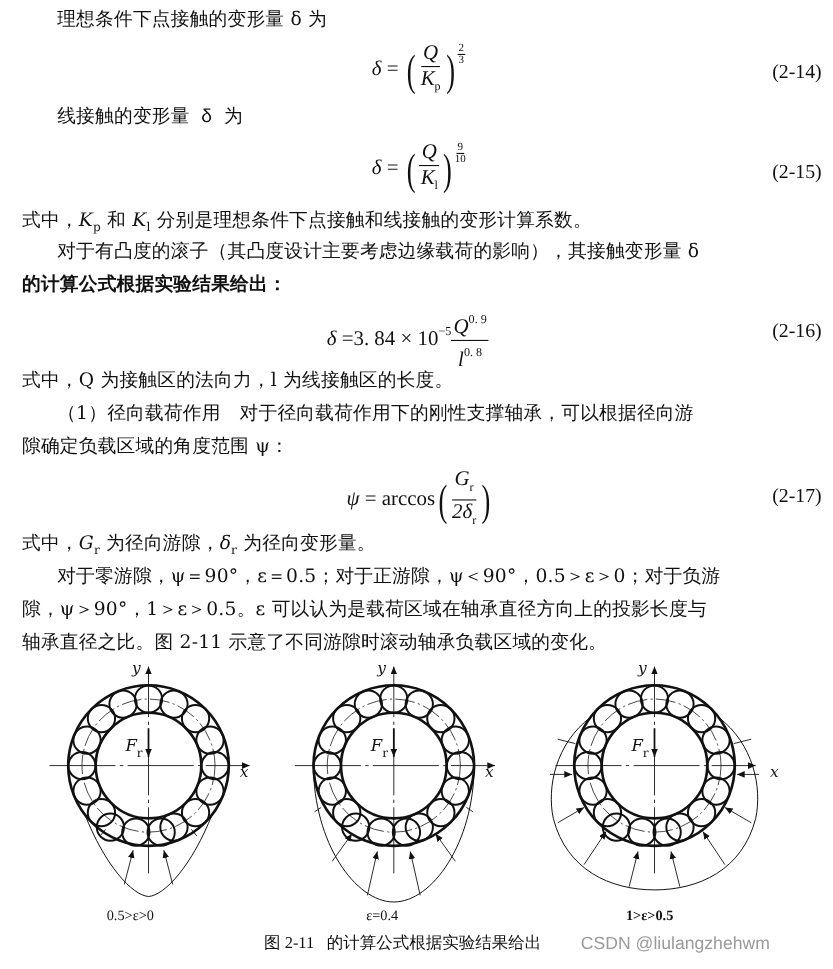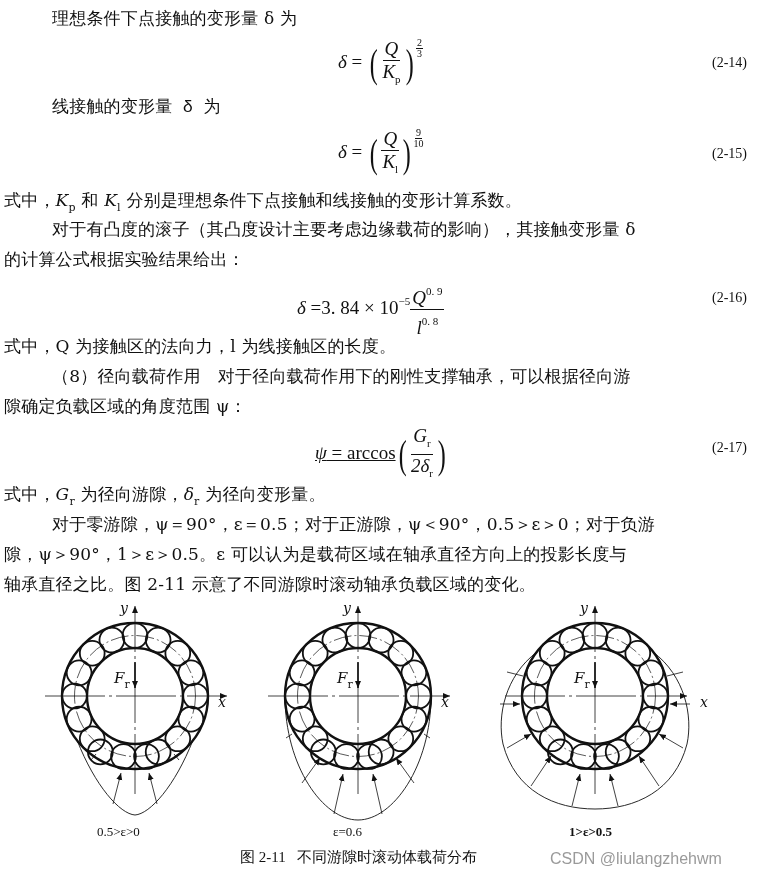--- a/index.html
+++ b/index.html
@@ -1,22 +1,22 @@
 <!DOCTYPE html>
 <html><head>
 <meta charset="utf-8">
 <style>
   html, body { margin:0; padding:0; background:#ffffff; }
   body { width:757px; height:881px; position:relative; overflow:hidden;
          font-family:"DejaVu Serif","Liberation Serif",serif; color:#111; }
   .line { position:absolute; font-size:17px; line-height:20px; white-space:nowrap; letter-spacing:0.2px; }
   .ind { left:52px; }
-  .noind { left:4px; }
+  .noind { left:20px; }
   .eq { position:absolute; font-family:"Liberation Serif","DejaVu Serif",serif; font-size:19px; white-space:nowrap; }
-  .eqno { position:absolute; right:10px; font-family:"Liberation Serif",serif; font-size:14px; }
+  .eqno { position:absolute; right:10px; font-family:"Liberation Serif",serif; font-size:18px; }
   .it { font-style:italic; }
   .sub { font-size:11px; vertical-align:-5px; font-style:normal; }
   .sup { font-size:11px; vertical-align:9px; }
   .frac { display:inline-flex; flex-direction:column; align-items:center; vertical-align:middle; }
   .frac .num { padding:0 2px; border-bottom:1px solid #111; line-height:22px; }
   .frac .den { padding:0 2px; line-height:22px;text-align:right; }
   .paren { font-size:40px; font-weight:100; vertical-align:middle; line-height:40px; transform:scaleX(0.6); display:inline-block; }
   .expfrac { display:inline-flex; flex-direction:column; align-items:center; font-size:10px; line-height:10px; vertical-align:22px; }
   .expfrac .n { border-bottom:1px solid #111; padding:0 1px; }
   .caption { position:absolute; font-size:15px; font-family:"Liberation Serif","DejaVu Serif",serif; }
@@ -51,36 +51,36 @@
       <span>10</span>
     </span>
 </div>
 <div class="eqno" style="top:146px;text-align:center;">(2-15)</div>
 
 <div class="line noind" style="top:190px;">
   <span>式中，</span><span class="it">K</span><span class="sub">p</span><span> 和 </span><span class="it">K</span><span class="sub">l</span><span> 分别是理想条件下点接触和线接触的变形计算系数。</span>
 </div>
 
 <div class="line ind" style="top:219px;">对于有凸度的滚子（其凸度设计主要考虑边缘载荷的影响），其接触变形量 δ</div>
-<div class="line noind" style="top:249px;">的计算公式根据实验结果给出：</div>
+<div class="line noind" style="top:249px;font-weight:bold;">的计算公式根据实验结果给出：</div>
 
 <div class="eq" style="left:297px; top:280px;">
   <span class="it">δ</span> =<span>3. 84 × 10</span><span class="sup">−5</span><span class="frac">
       <span class="num"><span class="it">Q</span><span class="sup">0. 9</span></span>
       <span class="den"><span class="it">l</span><span class="sup">0. 8</span></span>
     </span>
 </div>
 <div class="eqno" style="top:290px;">(2-16)</div>
 
 <div class="line noind" style="top:336px;">式中，Q 为接触区的法向力，l 为线接触区的长度。</div>
 
-<div class="line ind" style="top:366px;">（8）径向载荷作用　对于径向载荷作用下的刚性支撑轴承，可以根据径向游</div>
+<div class="line ind" style="top:366px;">（1）径向载荷作用　对于径向载荷作用下的刚性支撑轴承，可以根据径向游</div>
 <div class="line noind" style="top:396px;">隙确定负载区域的角度范围 ψ：</div>
 
-<div class="eq" style="left:315px; top:425px;text-decoration:underline;">
+<div class="eq" style="left:315px; top:425px;">
   <span class="it">ψ</span> = <span>arccos</span><span class="paren">(</span><span class="frac">
       <span class="num"><span class="it">G</span><span class="sub">r</span></span>
       <span class="den"><span class="it">2δ</span><span class="sub">r</span></span>
     </span><span class="paren">)</span>
 </div>
 <div class="eqno" style="top:440px;">(2-17)</div>
 
 <div class="line noind" style="top:484px;">
   <span>式中，</span><span class="it">G</span><span class="sub">r</span><span> 为径向游隙，</span><span class="it">δ</span><span class="sub">r</span><span> 为径向变形量。</span>
 </div>
@@ -169,20 +169,20 @@
 
 <div style="position:absolute; left:343px; top:600px; font-size:14px;" class="it">y</div>
 <div style="position:absolute; left:441px; top:694px; font-size:14px;" class="it">x</div>
 <div style="position:absolute; left:337px; top:669px; font-size:15px;"><span class="it">F</span><span class="sub">r</span></div>
 
 <div style="position:absolute; left:580px; top:600px; font-size:14px;" class="it">y</div>
 <div style="position:absolute; left:700px; top:694px; font-size:14px;" class="it">x</div>
 <div style="position:absolute; left:574px; top:669px; font-size:15px;"><span class="it">F</span><span class="sub">r</span></div>
 
 <div class="caption" style="left:97px; top:824px; font-size:13px;">0.5&gt;ε&gt;0</div>
-<div class="caption" style="left:333px; top:824px; font-size:13px;">ε=0.6</div>
+<div class="caption" style="left:333px; top:824px; font-size:13px;">ε=0.4</div>
 <div class="caption" style="left:569px; top:824px; font-size:13px;font-weight:bold;">1&gt;ε&gt;0.5</div>
 
 <div class="caption" style="left:240px; top:848px;">
-  <span>图 2-11</span>&nbsp;&nbsp;&nbsp;<span>不同游隙时滚动体载荷分布</span>
+  <span>图 2-11</span>&nbsp;&nbsp;&nbsp;<span>的计算公式根据实验结果给出</span>
 </div>
 
-<div class="watermark" style="left:550px; top:850px;">CSDN @liulangzhehwm</div>
+<div class="watermark" style="left:528px; top:850px;">CSDN @liulangzhehwm</div>
 
 </body></html>

